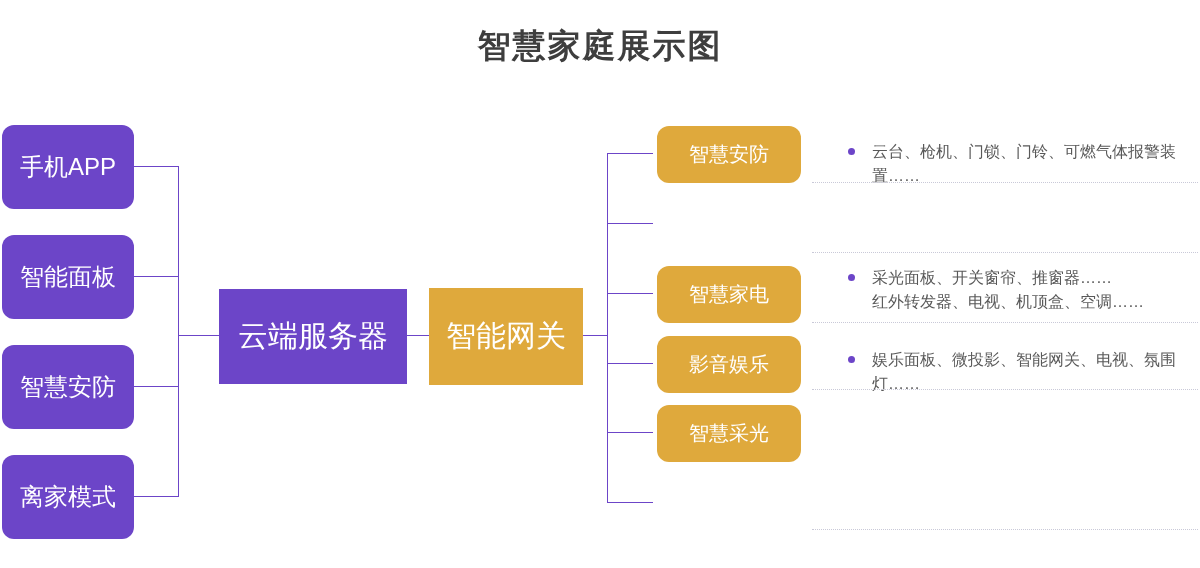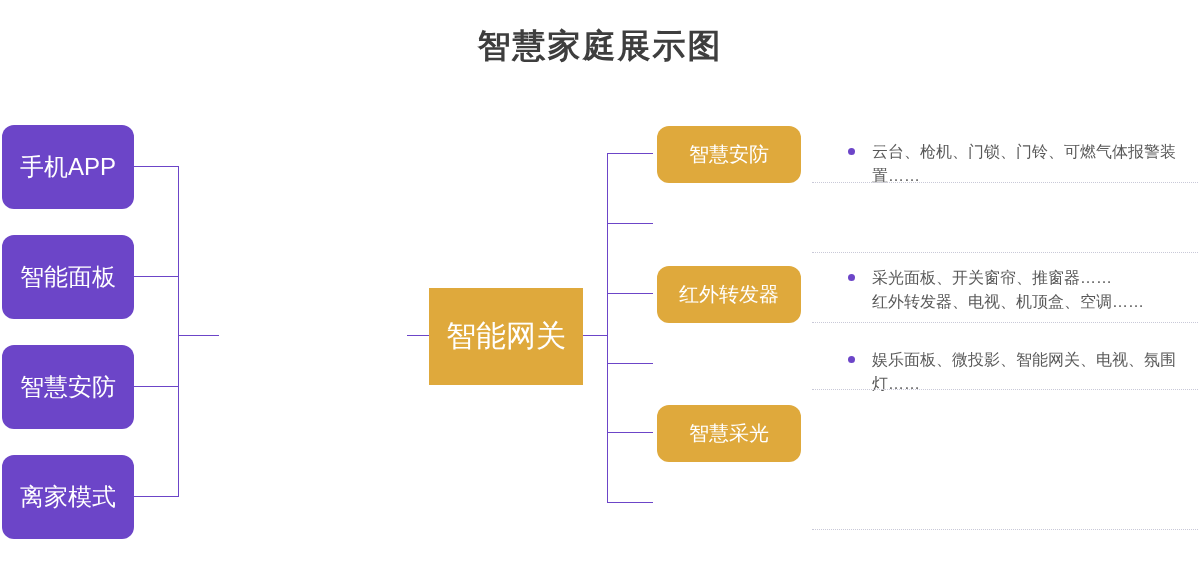--- a/index.html
+++ b/index.html
@@ -71,39 +71,45 @@
     <span>离家模式</span>
   </div>
 
   <div class="hline stub-l sl0"></div>
   <div class="hline stub-l sl1"></div>
   <div class="hline stub-l sl2"></div>
   <div class="hline stub-l sl3"></div>
   <div class="vline vleft"></div>
   <div class="hline stub-hub"></div>
 
+  <div class="node hub1">
+    <span>云端服务器</span>
+  </div>
   <div class="hline link-hub"></div>
   <div class="node hub2">
     <span>智能网关</span>
   </div>
 
   <div class="hline stub-gw"></div>
   <div class="vline vright"></div>
   <div class="hline stub-r sr0"></div>
   <div class="hline stub-r sr1"></div>
   <div class="hline stub-r sr2"></div>
   <div class="hline stub-r sr3"></div>
   <div class="hline stub-r sr4"></div>
   <div class="hline stub-r sr5"></div>
 
   <div class="node rnode r0">
     <span>智慧安防</span>
   </div>
   <div class="node rnode r2">
-    <span>红外转发器</span>
+    <span>智慧家电</span>
+  </div>
+  <div class="node rnode r3">
+    <span>影音娱乐</span>
   </div>
   <div class="node rnode r4">
     <span>智慧采光</span>
   </div>
 
   <div class="detail-row d0">
     <span class="bullet"></span>
     <div class="detail-text">云台、枪机、门锁、门铃、可燃气体报警装置……</div>
   </div>
   <div class="divider dv0"></div>

